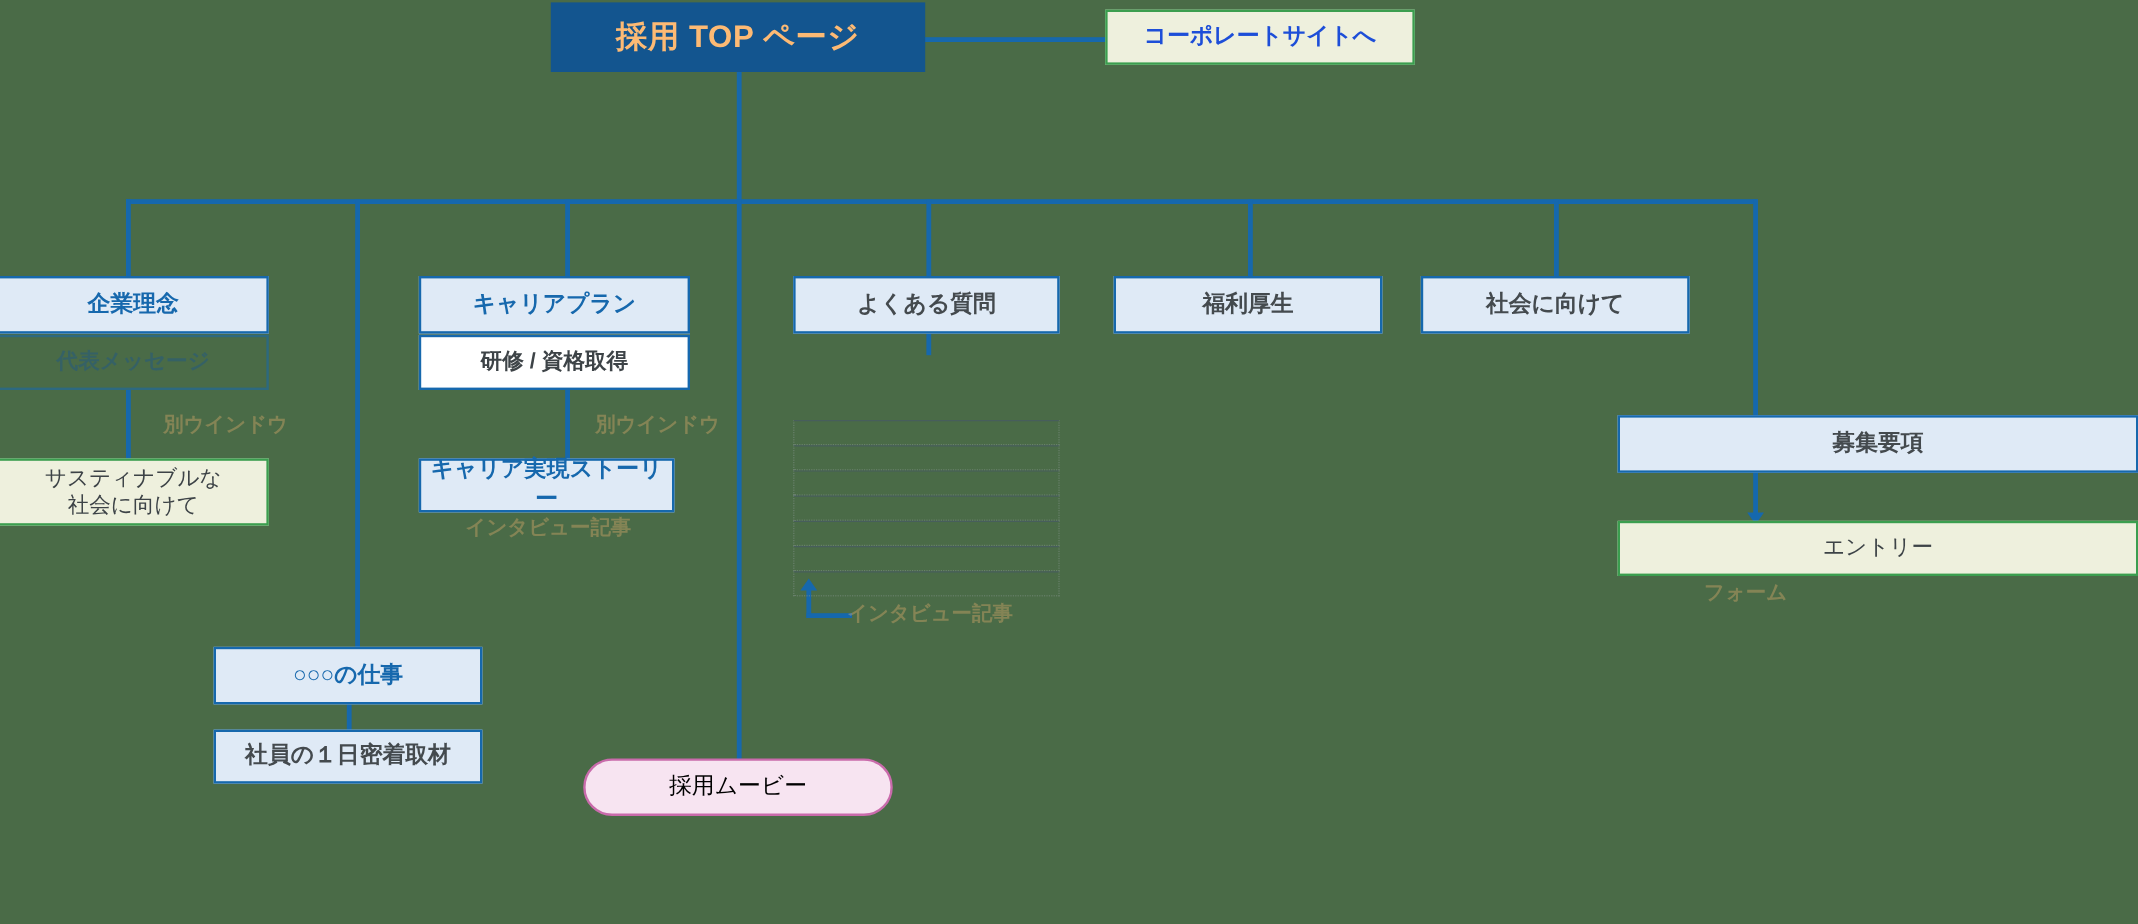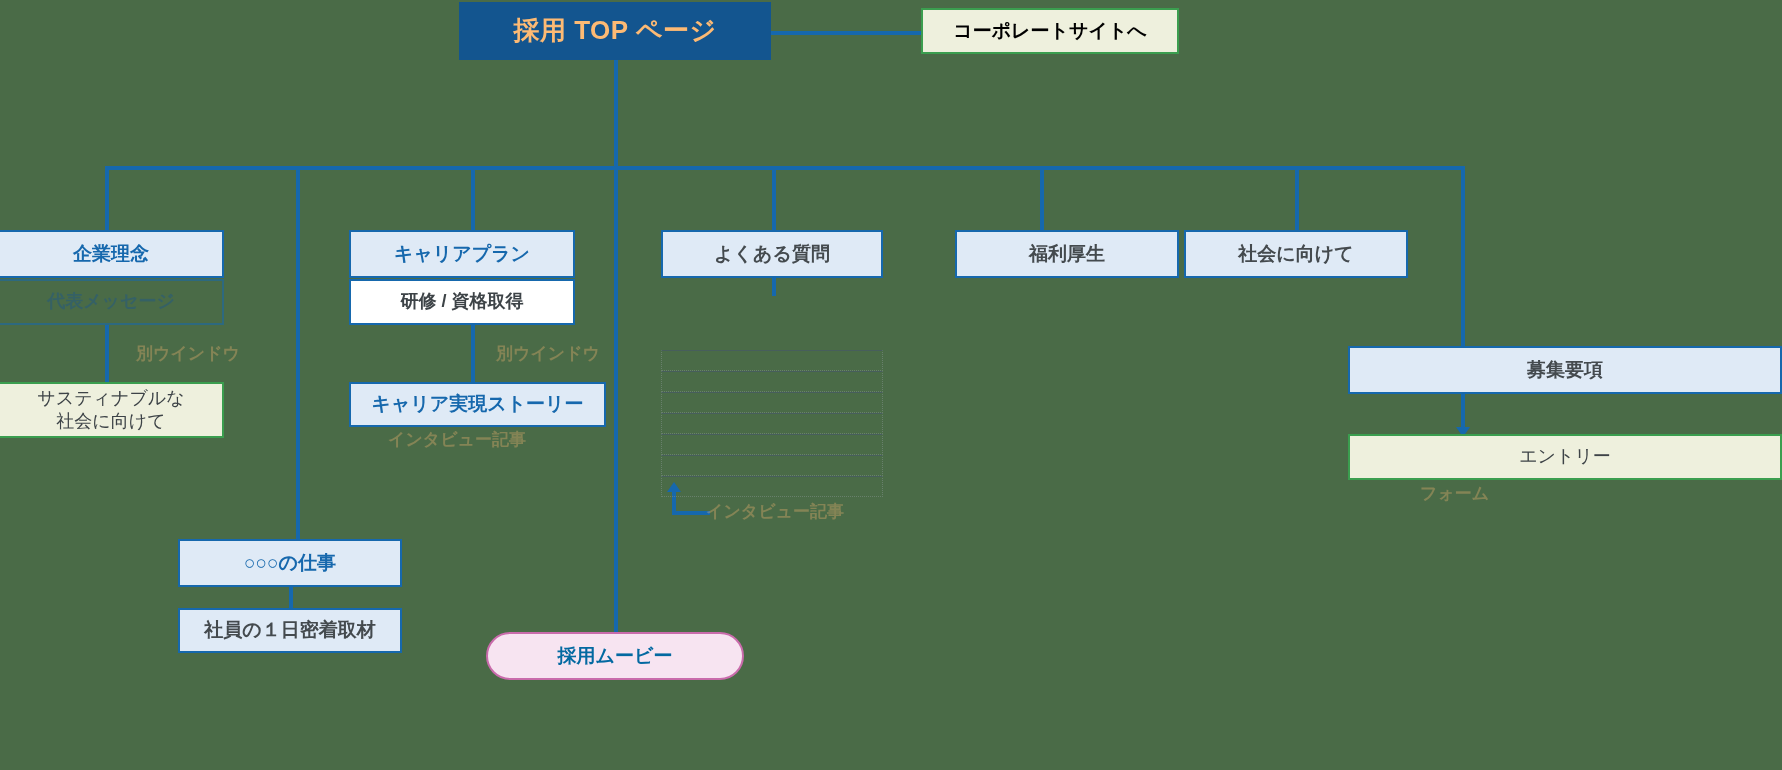--- a/index.html
+++ b/index.html
@@ -83,38 +83,38 @@
     color: #25597f;
     opacity: .55;
     font-size: 18px;
     font-weight: 700;
   }
 
   
   .node.cream {
     background: #eef0dd;
     border: 2px solid #3b9e4f;
-    color: #000000;
+    color: #1d4ed8;
     font-size: 19px;
     font-weight: 700;
   }
   .node.cream.plain {
     color: #3d4347;
     font-size: 18px;
     font-weight: 400;
   }
 
   
   .node.pill {
     background: #f7e4f1;
     border: 2.5px solid #c96bab;
     border-radius: 30px;
-    color: #0369a1;
+    color: #000000;
     font-size: 19px;
-    font-weight: 700;
+    font-weight: 400;
   }
 
   
   .ghostrow {
     position: absolute;
     box-sizing: border-box;
     background: transparent;
     border: 1px dotted #7d8f84;
     border-top: 1px solid #46566a;
     opacity: .6;
@@ -191,42 +191,42 @@
   <div class="node primary" style="left:349px; top:230px; width:226px; height:48px;">
     <span>キャリアプラン</span>
   </div>
 
   <div class="node white" style="left:349px; top:279px; width:226px; height:46px;">
     <span>研修 / 資格取得</span>
   </div>
 
   <div class="annot" style="left:496px; top:342px;">別ウインドウ</div>
 
-  <div class="node primary" style="left:349px; top:382px; width:257px; height:45px;">
+  <div class="node primary" style="left:349px; top:382px; width:213px; height:45px;">
     <span>キャリア実現ストーリー</span>
   </div>
 
   <div class="annot" style="left:388px; top:428px;">インタビュー記事</div>
 
   <div class="node primary dark" style="left:661px; top:230px; width:222px; height:48px;">
     <span>よくある質問</span>
   </div>
 
 
   <div class="ghostrow" style="left:661px; top:350px; width:222px; height:21px;"></div>
   <div class="ghostrow" style="left:661px; top:371px; width:222px; height:21px;"></div>
   <div class="ghostrow" style="left:661px; top:392px; width:222px; height:21px;"></div>
   <div class="ghostrow" style="left:661px; top:413px; width:222px; height:21px;"></div>
   <div class="ghostrow" style="left:661px; top:434px; width:222px; height:21px;"></div>
   <div class="ghostrow" style="left:661px; top:455px; width:222px; height:21px;"></div>
   <div class="ghostrow" style="left:661px; top:476px; width:222px; height:21px;"></div>
 
   <div class="annot" style="left:706px; top:500px;">インタビュー記事</div>
 
-  <div class="node primary dark" style="left:928px; top:230px; width:224px; height:48px;margin-left:27px;">
+  <div class="node primary dark" style="left:928px; top:230px; width:224px; height:48px;">
     <span>福利厚生</span>
   </div>
 
   <div class="node primary dark" style="left:1184px; top:230px; width:224px; height:48px;">
     <span>社会に向けて</span>
   </div>
 
   <div class="node primary dark" style="left:1348px; top:346px; width:434px; height:48px;align-items:center;">
     <span>募集要項</span>
   </div>

